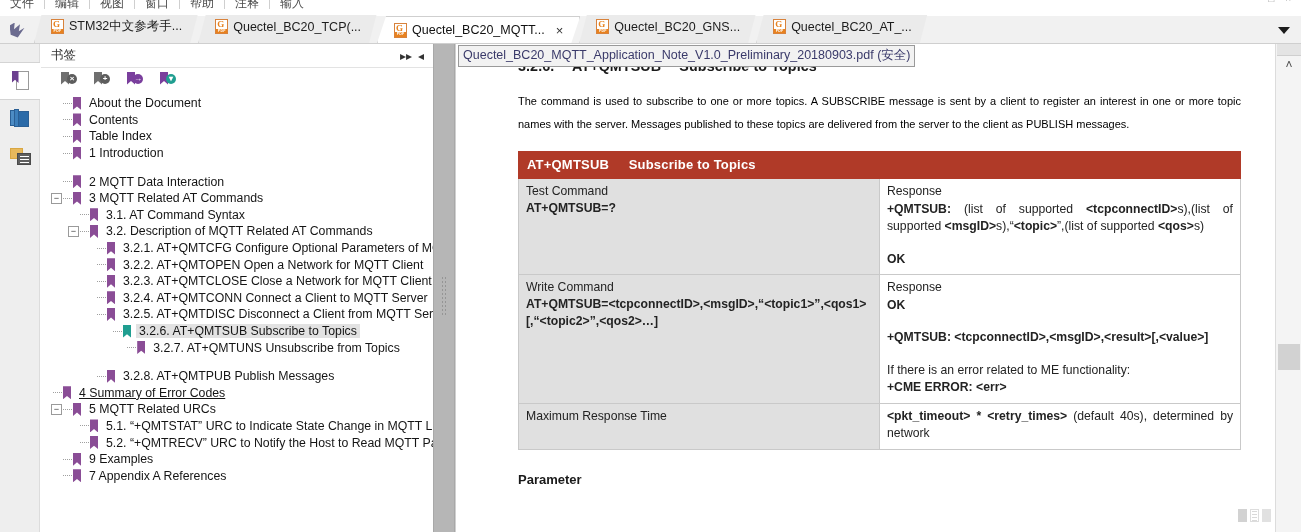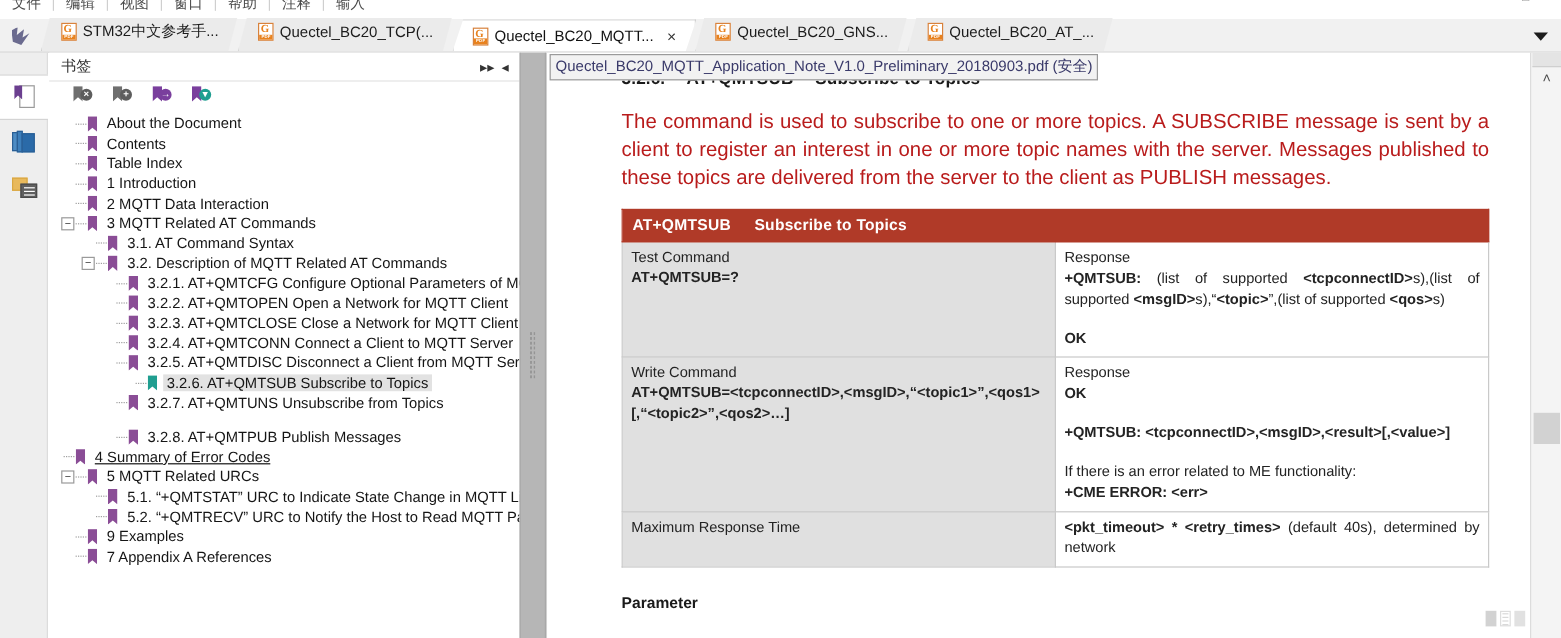--- a/index.html
+++ b/index.html
@@ -191,21 +191,21 @@
     font-size:12.5px; color:#3a3a6a; padding:1px 4px 2px 4px; white-space:nowrap;
     font-family:"Liberation Sans", sans-serif;
   }
   .page{
     position:absolute; left:0; top:0; right:26px; height:488px; background:#ffffff;
     padding:14px 34px 0 62px; overflow:hidden;
     font-family:"Liberation Sans", sans-serif; color:#1a1a1a;
   }
   .sec-h{ font-size:14.3px; font-weight:bold; margin:0 0 16px 0; letter-spacing:.1px;}
   .sec-h .gap{ display:inline-block; width:10px; }
-  .para{ font-size:17px; line-height:23px; text-align:justify; color:#b91c1c; }
+  .para{ font-size:11px; line-height:23px; text-align:justify; color:#000000; }
 
   table.cmd{
     width:100%; border-collapse:collapse; margin-top:15px;
     table-layout:fixed;
   }
   table.cmd td{ vertical-align:top; border:1px solid #c9c9c9; padding:4px 7px 6px 7px; font-size:12.2px;}
   table.cmd tr.hdr td{
     background:#b03a28; color:#ffffff; font-weight:bold; font-size:13px;
     border:1px solid #b03a28; padding:5px 8px 6px 8px; letter-spacing:.2px;
   }
@@ -368,21 +368,21 @@
             <span class="dash"></span>
             <span class="bflag"></span>
             <span class="label">Table Index</span>
           </div>
           <div class="bmrow" style="padding-left: 10px;">
             <span class="twisty empty"></span>
             <span class="dash"></span>
             <span class="bflag"></span>
             <span class="label">1 Introduction</span>
           </div>
-          <div class="bmrow" style="padding-left: 10px;">
+          <div class="bmrow" style="padding-left: 10px; margin-top: 12px;">
             <span class="twisty empty"></span>
             <span class="dash"></span>
             <span class="bflag"></span>
             <span class="label">2 MQTT Data Interaction</span>
           </div>
           <div class="bmrow" style="padding-left: 10px;">
             <span class="twisty">−</span>
             <span class="dash"></span>
             <span class="bflag"></span>
             <span class="label">3 MQTT Related AT Commands</span>
@@ -428,21 +428,21 @@
             <span class="dash"></span>
             <span class="bflag"></span>
             <span class="label">3.2.5. AT+QMTDISC  Disconnect a Client from MQTT Serve</span>
           </div>
           <div class="bmrow sel" style="padding-left: 60px;">
             <span class="twisty empty"></span>
             <span class="dash"></span>
             <span class="bflag"></span>
             <span class="label">3.2.6. AT+QMTSUB  Subscribe to Topics</span>
           </div>
-          <div class="bmrow" style="padding-left: 44px;">
+          <div class="bmrow" style="padding-left: 44px; justify-content: center;">
             <span class="twisty empty"></span>
             <span class="dash"></span>
             <span class="bflag"></span>
             <span class="label">3.2.7. AT+QMTUNS  Unsubscribe from Topics</span>
           </div>
           <div class="bmrow" style="padding-left: 44px; margin-top: 12px;">
             <span class="twisty empty"></span>
             <span class="dash"></span>
             <span class="bflag"></span>
             <span class="label">3.2.8. AT+QMTPUB  Publish Messages</span>

